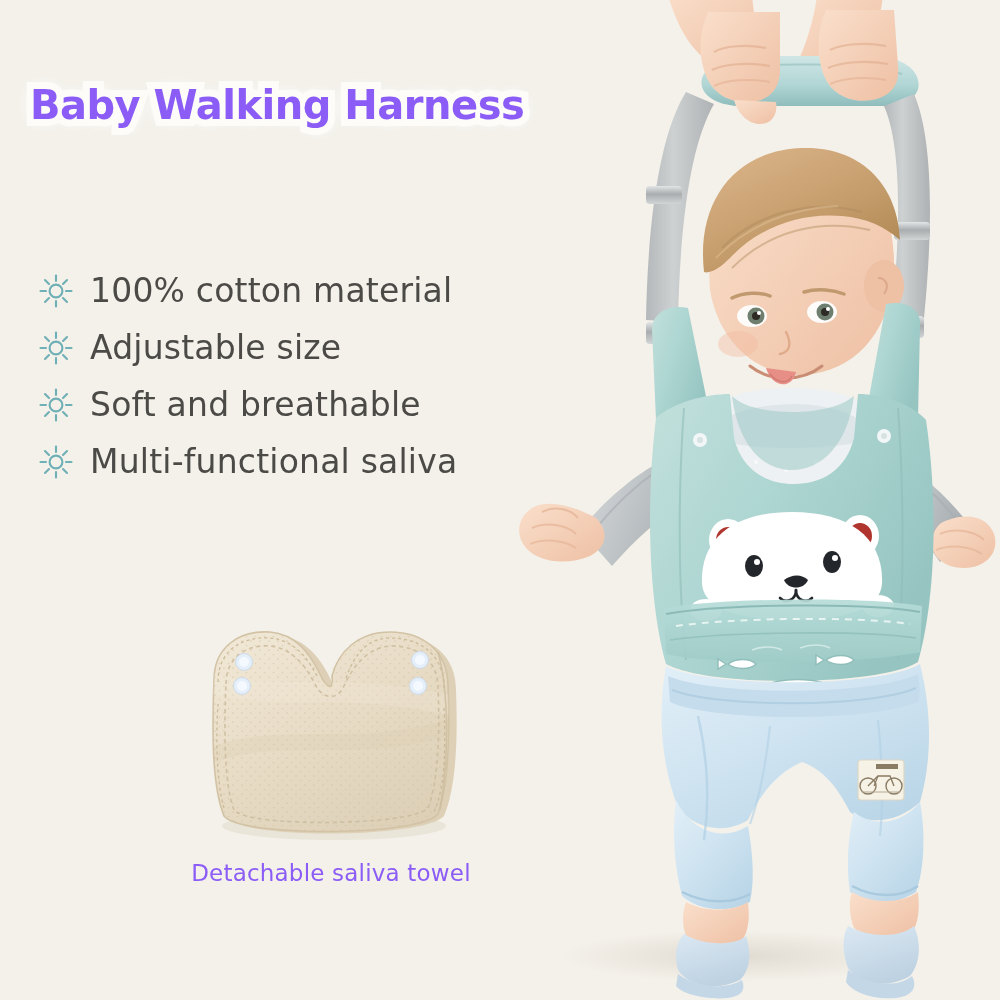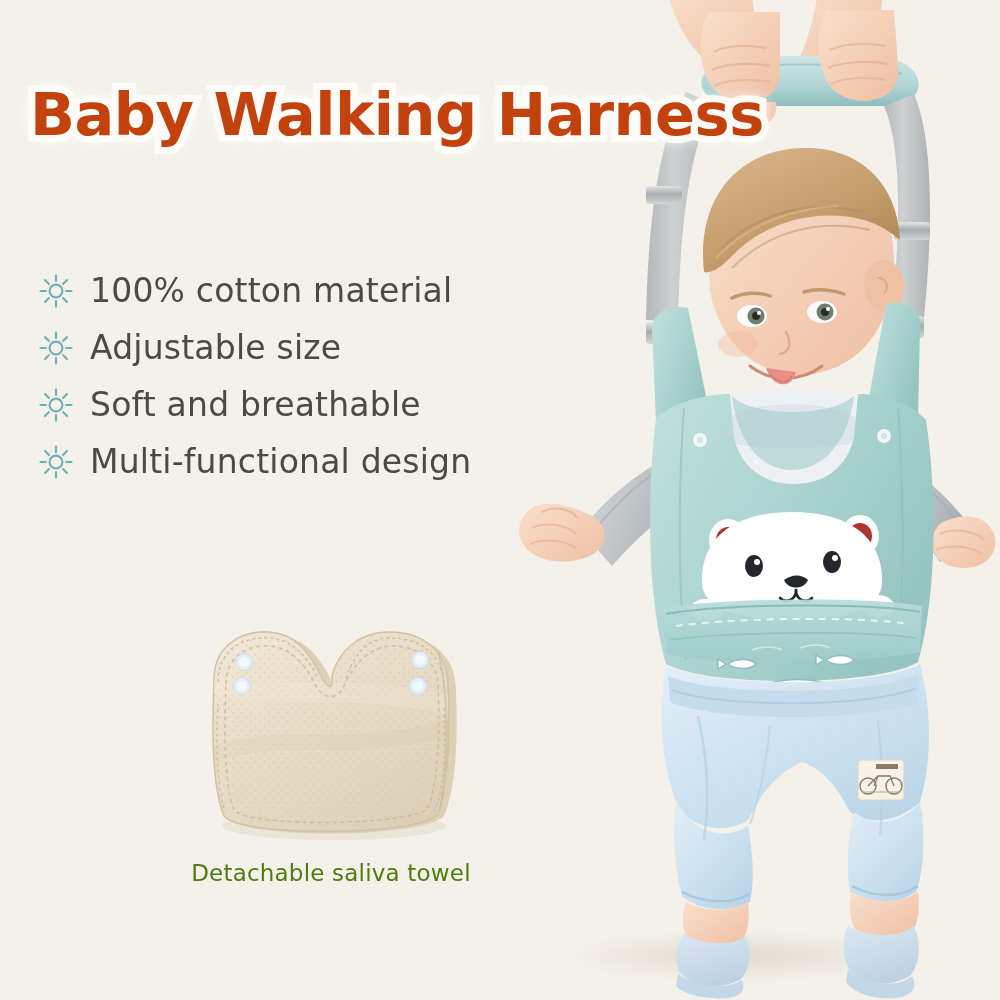--- a/index.html
+++ b/index.html
@@ -9,22 +9,22 @@
     background:#f4f1ea;
     font-family:"DejaVu Sans","Liberation Sans",sans-serif;
     position:relative;
   }
   #stage{position:absolute;inset:0;width:1000px;height:1000px;overflow:hidden;background:#f4f1ea;}
 
   
   #title-block{position:absolute;left:30px;top:84px;z-index:40;}
   #product-title{
     font-family:"DejaVu Sans","Liberation Sans",sans-serif;
-    font-size:59px;font-weight:700;letter-spacing:-0.5px;
-    color:#c2410c;
+    font-size:40px;font-weight:700;letter-spacing:-0.5px;
+    color:#8b5cf6;
     white-space:nowrap;line-height:1.05;
     -webkit-text-stroke:14px #fdfcf8;
     paint-order:stroke fill;
     text-shadow:
       0 0 10px #fdfcf8, 0 0 10px #fdfcf8, 0 0 14px #fdfcf8,
       0 0 18px #fdfcf8, 0 0 22px #fdfcf8;
     text-align: center;
   }
 
   
@@ -36,21 +36,21 @@
     font-size:33px;color:#4b4a47;white-space:nowrap;font-weight:400;
     letter-spacing:0.2px;
     text-align:right;
   }
 
   
   #towel-group{position:absolute;left:186px;top:612px;width:290px;height:300px;z-index:35;}
   #towel-caption{
     position:absolute;left:0;top:248px;width:290px;text-align:center;
     font-family:"DejaVu Sans","Liberation Sans",sans-serif;
-    font-size:23px;color:#4d7c0f;white-space:nowrap;letter-spacing:0.2px;
+    font-size:23px;color:#8b5cf6;white-space:nowrap;letter-spacing:0.2px;
   }
 
   
   #photo{position:absolute;left:470px;top:0;width:530px;height:1000px;z-index:10;}
   #photo svg{display:block;}
 </style>
 </head>
 <body>
 
 <div id="stage">
@@ -411,21 +411,21 @@
           <line x1="20" y1="4.5" x2="20" y2="10"></line>
             <line x1="20" y1="30" x2="20" y2="35.5"></line>
           <line x1="4.5" y1="20" x2="10" y2="20"></line>
             <line x1="30" y1="20" x2="35.5" y2="20"></line>
           <line x1="9" y1="9" x2="13" y2="13"></line>
             <line x1="27" y1="27" x2="31" y2="31"></line>
           <line x1="31" y1="9" x2="27" y2="13"></line>
             <line x1="13" y1="27" x2="9" y2="31"></line>
         </g>
       </svg>
-      <span class="feature-text">Multi-functional design</span>
+      <span class="feature-text">Multi-functional saliva</span>
     </div>
 
   </div>
 
   <div id="towel-group">
     <svg width="290" height="240" viewBox="0 0 290 240">
       <defs>
         <linearGradient id="bibG" x1="0.15" y1="0" x2="0.85" y2="1">
           <stop offset="0%" stop-color="#f0e7d5"></stop>
           <stop offset="45%" stop-color="#e8dcc6"></stop>

